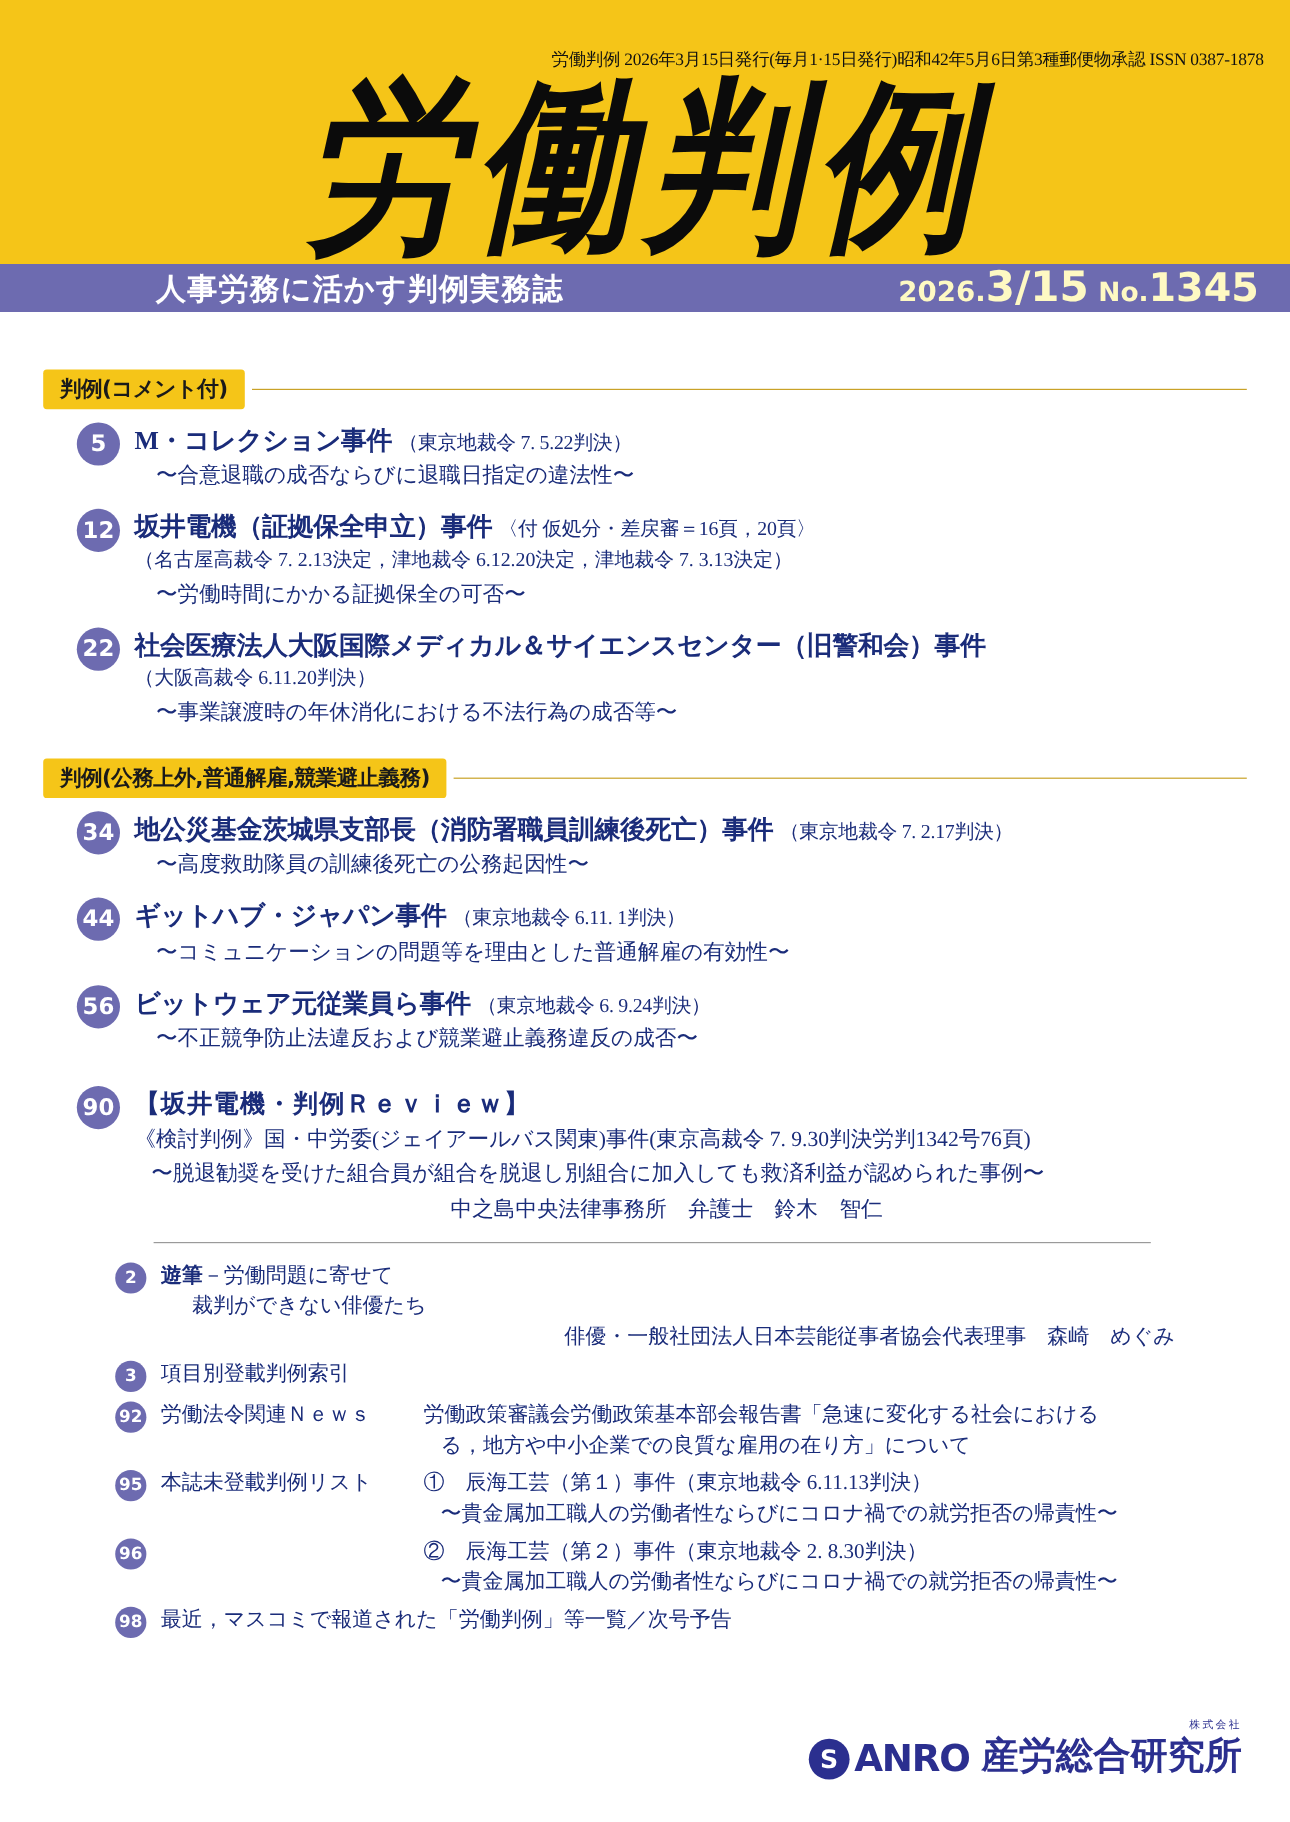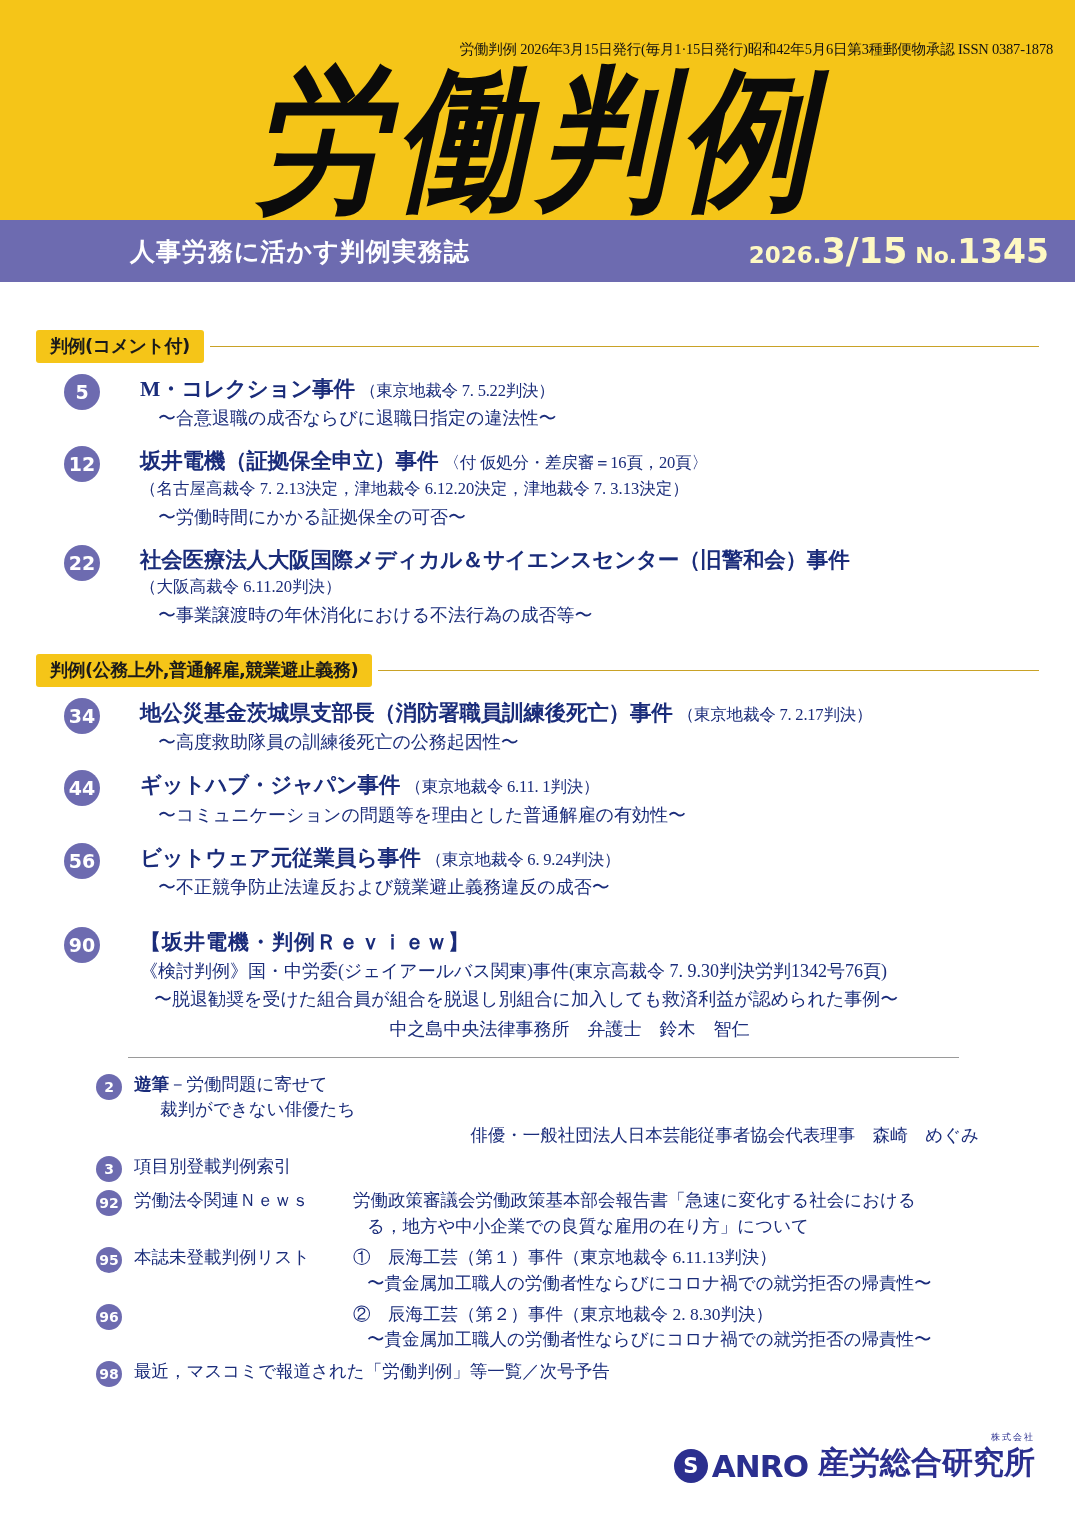--- a/index.html
+++ b/index.html
@@ -42,21 +42,21 @@
     line-height: 1;
     letter-spacing: 10px;
     color: #0b0b0b;
     font-style: italic;
     transform: scaleY(1.16);
     transform-origin: top center;
   }
 
   .band {
     background: #6d6bb0;
-    height: 62px;
+    height: 40px;
     position: relative;
     display: flex;
     align-items: center;
     justify-content: space-between;
     padding: 0 26px 0 130px;
   }
   .band-tagline {
     color: #ffffff;
     font-size: 25px;
     font-weight: bold;
@@ -117,21 +117,21 @@
     color: #fff;
     font-family: "DejaVu Sans", "Liberation Sans", sans-serif;
     font-size: 19px;
     font-weight: bold;
     display: flex;
     align-items: center;
     justify-content: center;
     margin-right: 12px;
     margin-top: 1px;
   }
-  .entry-body { flex: 1 1 auto; padding-top: 2px; margin-left: 28px; }
+  .entry-body { flex: 1 1 auto; padding-top: 2px; }
   .title-line {
     font-size: 21.5px;
     font-weight: bold;
     color: #1a2c7a;
     line-height: 1.32;
     letter-spacing: -0.2px;
   }
   .title-line .court {
     font-size: 16.5px;
     font-weight: normal;

